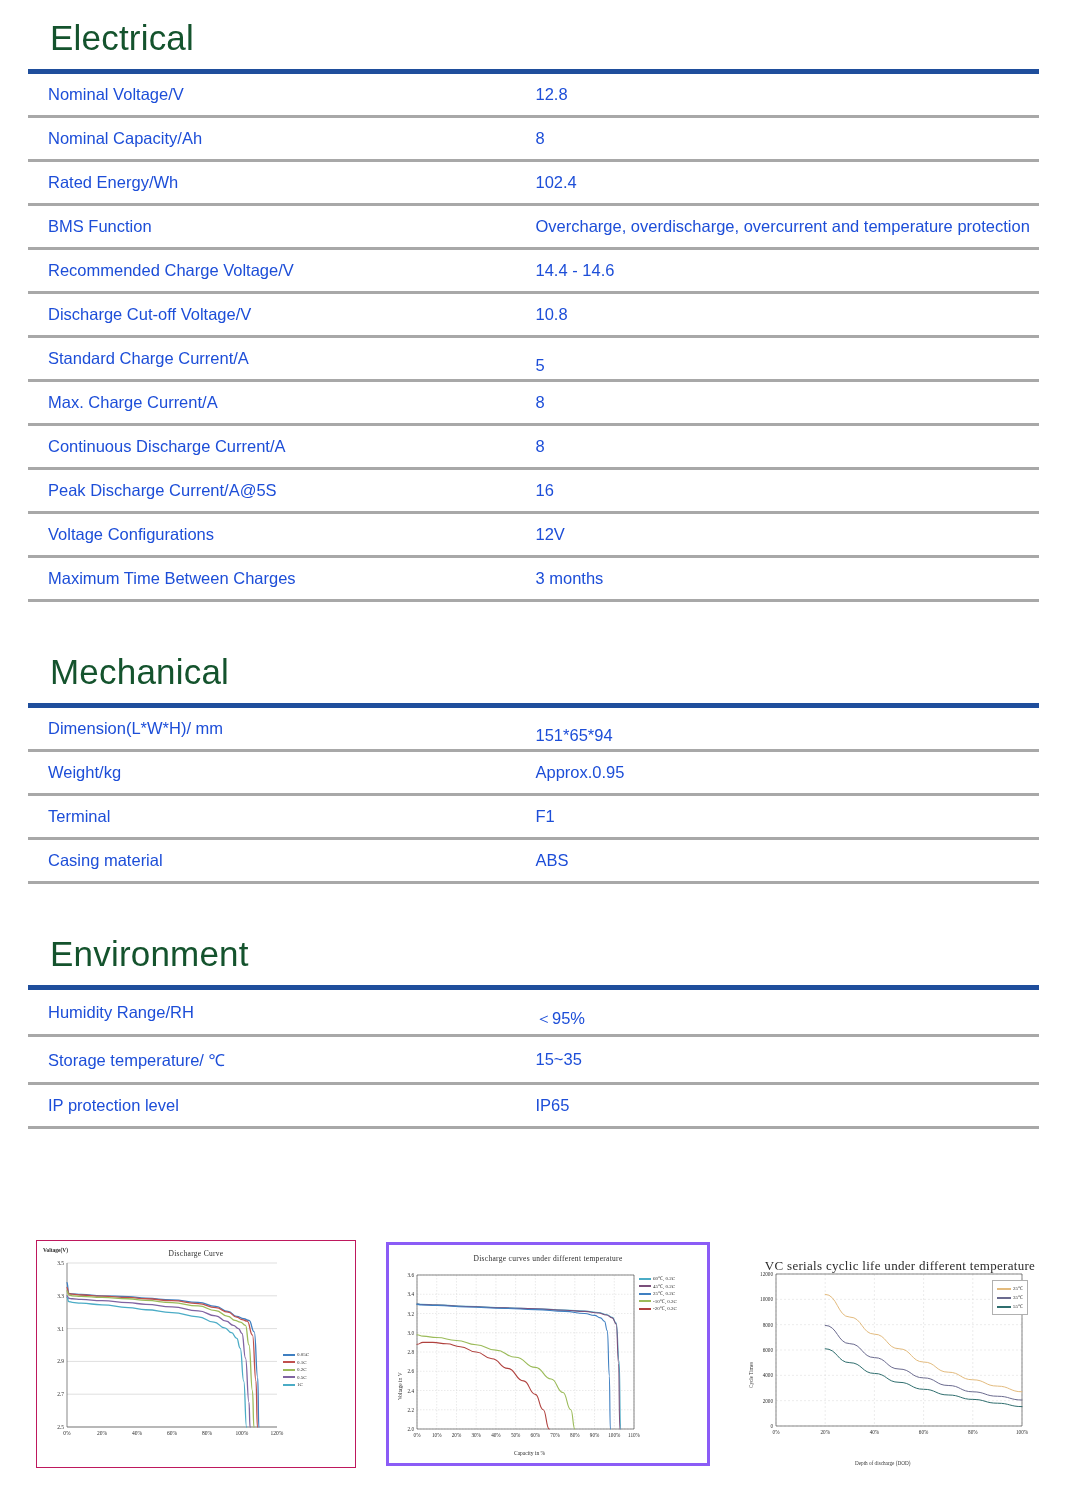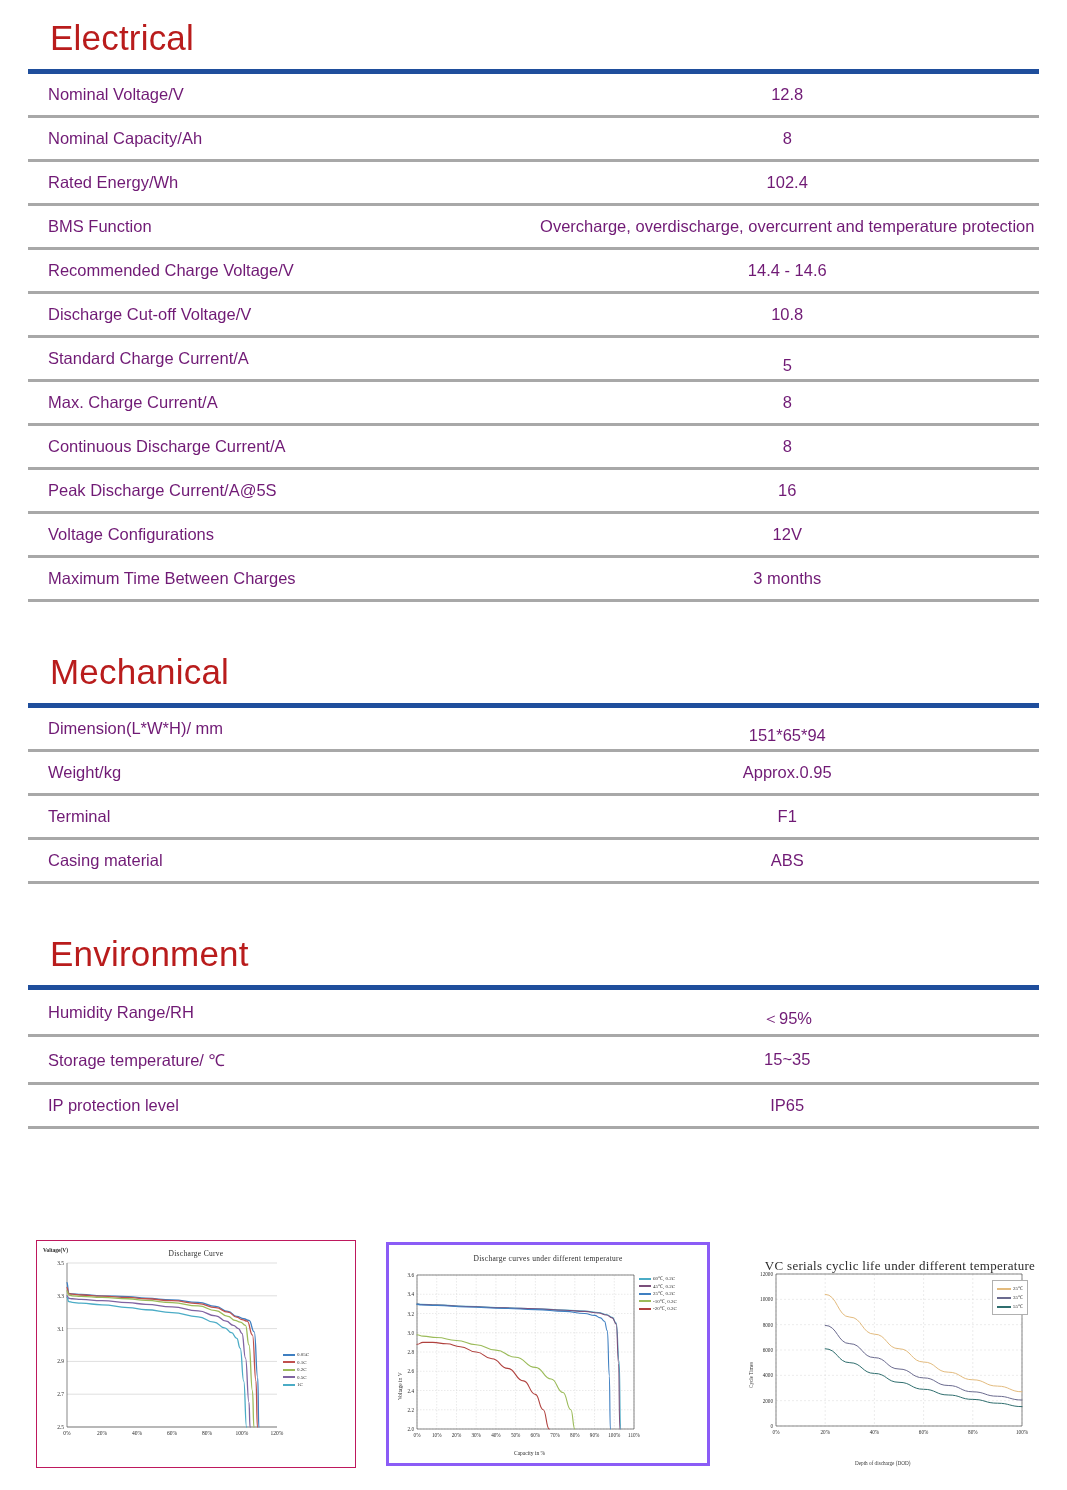--- a/index.html
+++ b/index.html
@@ -18,21 +18,21 @@
   .page {
     width: 1067px;
     height: 1490px;
     position: relative;
     box-sizing: border-box;
     padding: 0 28px;
   }
   
   .section { margin: 0; }
   .section-title {
-    color: #b91c1c;
+    color: #14532d;
     font-size: 35px;
     font-weight: 400;
     letter-spacing: 0.2px;
     line-height: 1;
     padding: 0 0 0 22px;
     margin: 0;
   }
   #sec-electrical .section-title { padding-top: 20px; }
   .spec-table {
     width: 100%;
@@ -42,27 +42,27 @@
   }
   .spec-table .hdr-bar td {
     padding: 0;
     height: 5px;
     background: #1f4e9c;
     border: none;
   }
   .spec-table tr.row td {
     border-bottom: 3px solid #a8a8a8;
     font-size: 16.5px;
-    color: #701a75;
+    color: #1d4ed8;
     padding: 11px 0 11px 0;
     vertical-align: middle;
     font-weight: 400;
   }
   .spec-table tr.row td.label { padding-left: 20px; width: 435px; }
-  .spec-table tr.row td.value { padding-left: 2px; text-align: center; }
+  .spec-table tr.row td.value { padding-left: 2px; }
   .spec-table tr.row.baseline-shift td.value { padding-top: 18px; padding-bottom: 4px; }
 
   
   .charts {
     position: absolute;
     left: 0;
     top: 1232px;
     width: 1067px;
     height: 240px;
   }

